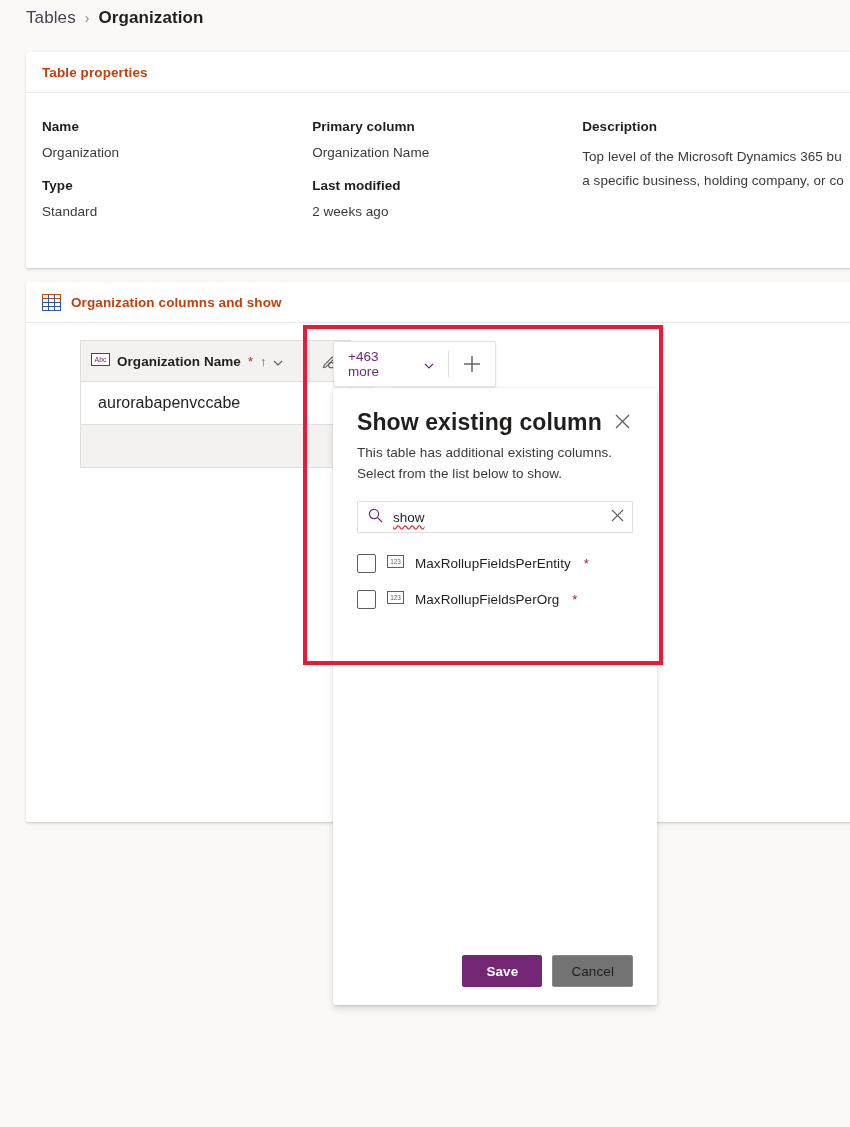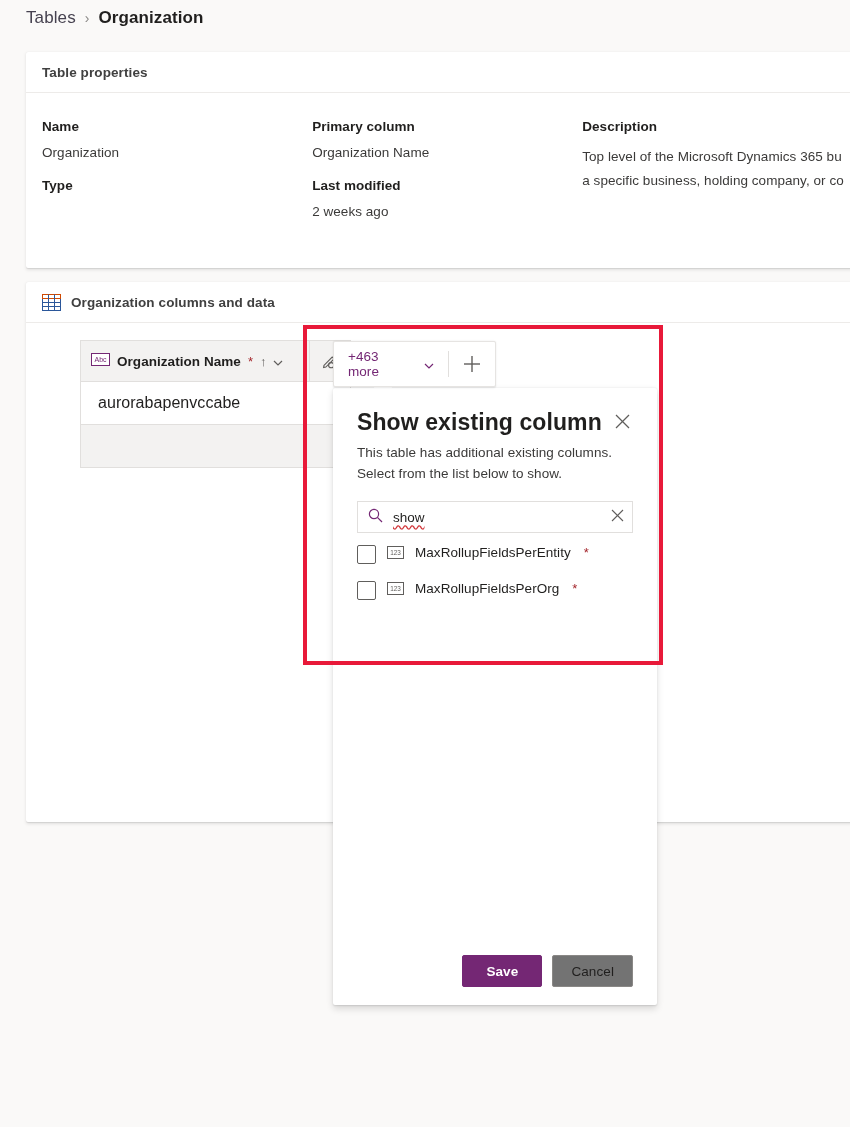--- a/index.html
+++ b/index.html
@@ -35,21 +35,21 @@
   }
   #props-card { left: 26px; top: 52px; width: 900px; height: 216px; }
   #grid-card  { left: 26px; top: 282px; width: 900px; height: 540px; }
 
   .card-head {
     height: 41px; display: flex; align-items: center;
     padding-left: 16px; border-bottom: 1px solid #edebe9;
     gap: 10px;
   }
   .card-head-title {
-    font-size: 13.5px; font-weight: bold; color: #404040; letter-spacing: .1px;
+    font-size: 13.5px; font-weight: bold; color: #c2410c; letter-spacing: .1px;
   }
 
   
   .props-body {
     display: flex; padding: 26px 16px 0 16px;
   }
   .props-col { width: 272px; }
   .props-col.wide { width: 330px; }
   .props-label {
     font-size: 13.5px; font-weight: bold; color: #201f1e;
@@ -146,21 +146,21 @@
     border: 1px solid #e1dfdd; background: #ffffff;
     display: flex; align-items: center; padding: 0 8px 0 10px; gap: 10px;
   }
   .search-val {
     flex: 1; font-size: 13.5px; color: #201f1e;
     text-decoration: underline wavy #d13438;
     text-underline-offset: 3px;
   }
 
   .opt-list { margin-top: 12px; }
-  .opt-row { display: flex; align-items: flex-start; gap: 11px; height: 36px; }
+  .opt-row { display: flex; align-items: center; gap: 11px; height: 36px; }
   .checkbox {
     width: 19px; height: 19px; border: 1px solid #605e5c;
     background: #fff; border-radius: 2px; flex: none;
   }
   .num-icon { width: 17px; height: 13px; flex: none; }
   .opt-label { font-size: 13.5px; color: #201f1e; letter-spacing:.05px;}
   .opt-star { color: #a4262c; font-size: 13px; margin-left: 2px; }
 
   .panel-footer {
     position: absolute; left: 0; bottom: 0; width: 100%;
@@ -197,20 +197,21 @@
 
   <div class="card" id="props-card">
     <div class="card-head">
       <span class="card-head-title">Table properties</span>
     </div>
     <div class="props-body">
       <div class="props-col">
         <div class="props-label">Name</div>
         <div class="props-value">Organization</div>
         <div class="props-label">Type</div>
+        <div class="props-value">Standard</div>
       </div>
       <div class="props-col">
         <div class="props-label">Primary column</div>
         <div class="props-value">Organization Name</div>
         <div class="props-label">Last modified</div>
         <div class="props-value">2 weeks ago</div>
       </div>
       <div class="props-col wide">
         <div class="props-label">Description</div>
         <div class="props-desc">Top level of the Microsoft Dynamics 365 bu</div>
@@ -224,21 +225,21 @@
       <span>
         <svg class="grid-icon" viewBox="0 0 19 17">
           <rect x="0.5" y="0.5" width="18" height="16" fill="#ffffff" stroke="#2b579a"></rect>
           <rect x="0.5" y="0.5" width="18" height="4" fill="#ffffff" stroke="#d04a02"></rect>
           <line x1="6.5" y1="0.5" x2="6.5" y2="16.5" stroke="#2b579a"></line>
           <line x1="12.5" y1="0.5" x2="12.5" y2="16.5" stroke="#2b579a"></line>
           <line x1="0.5" y1="8.5" x2="18.5" y2="8.5" stroke="#2b579a"></line>
           <line x1="0.5" y1="12.5" x2="18.5" y2="12.5" stroke="#2b579a"></line>
         </svg>
       </span>
-      <span class="card-head-title">Organization columns and data</span>
+      <span class="card-head-title">Organization columns and show</span>
     </div>
 
     <div class="grid-wrap">
       <div class="grid-header-row">
         <div class="gh-cell" id="gh-name">
           <span>
             <svg class="abc-icon" viewBox="0 0 19 13">
               <rect x="0.5" y="0.5" width="18" height="12" fill="#ffffff" stroke="#742774"></rect>
               <text x="9.5" y="9.3" font-size="7" text-anchor="middle" fill="#742774" font-family="Liberation Sans, sans-serif">Abc</text>
             </svg>

